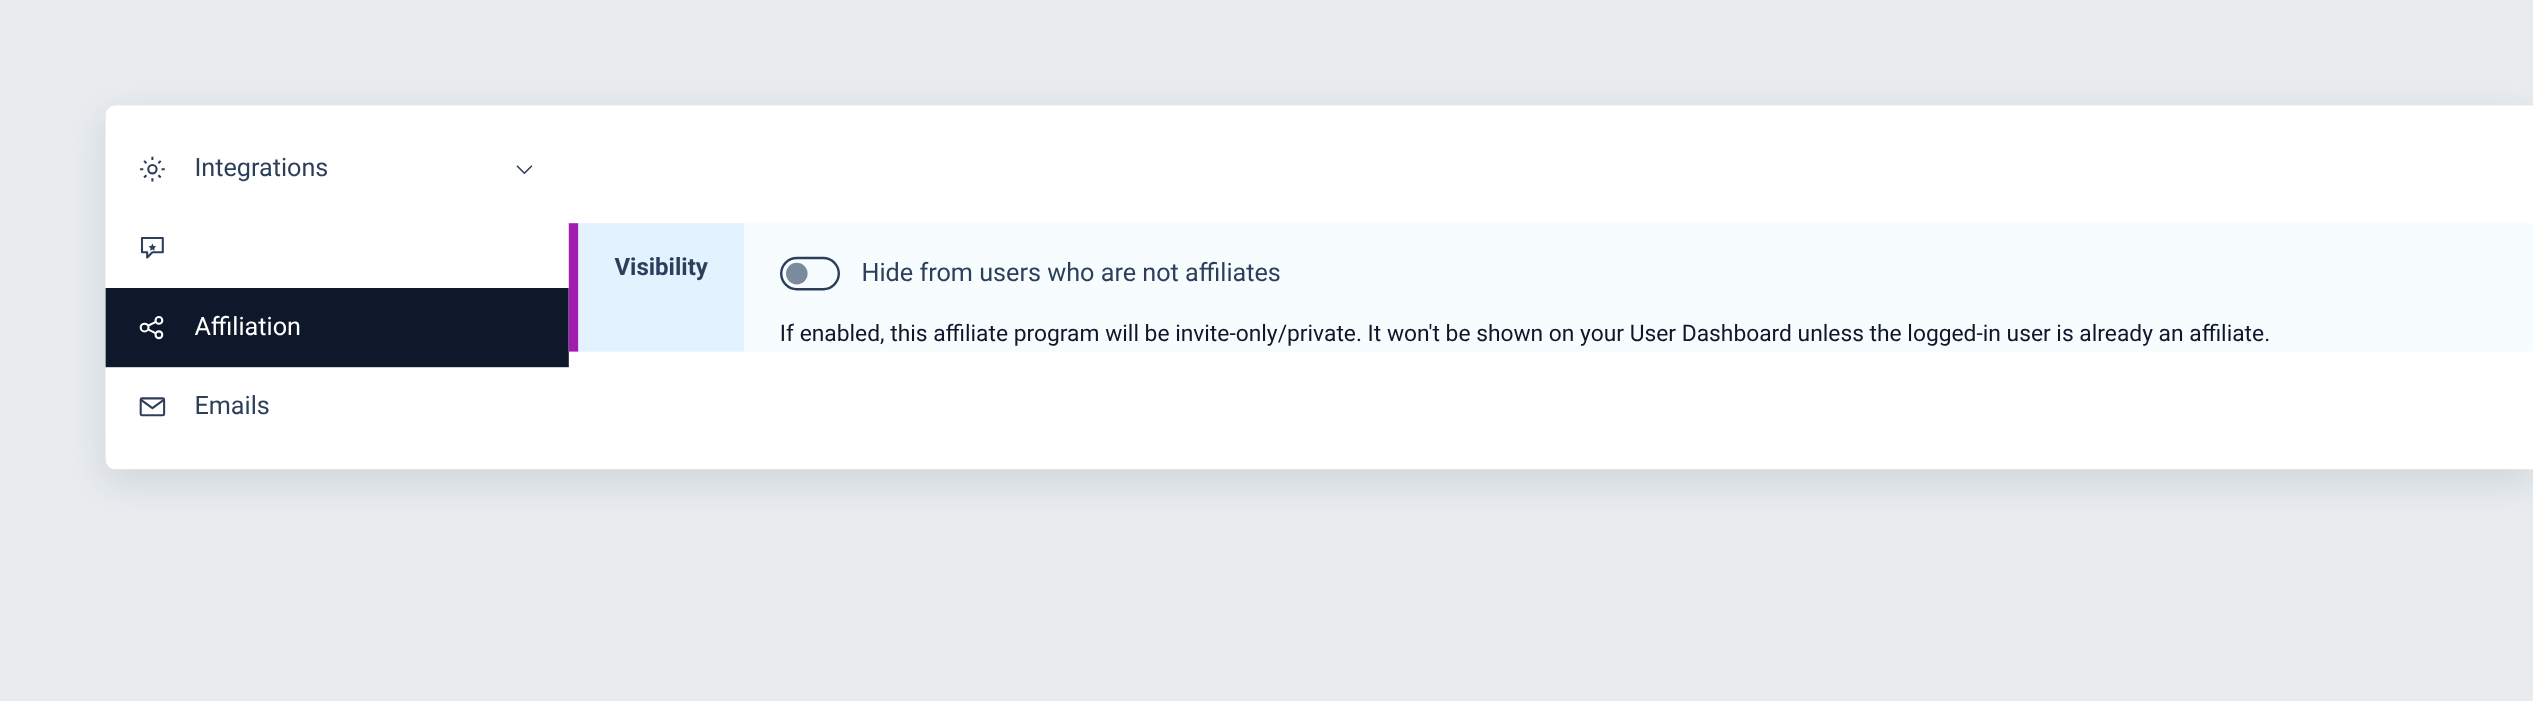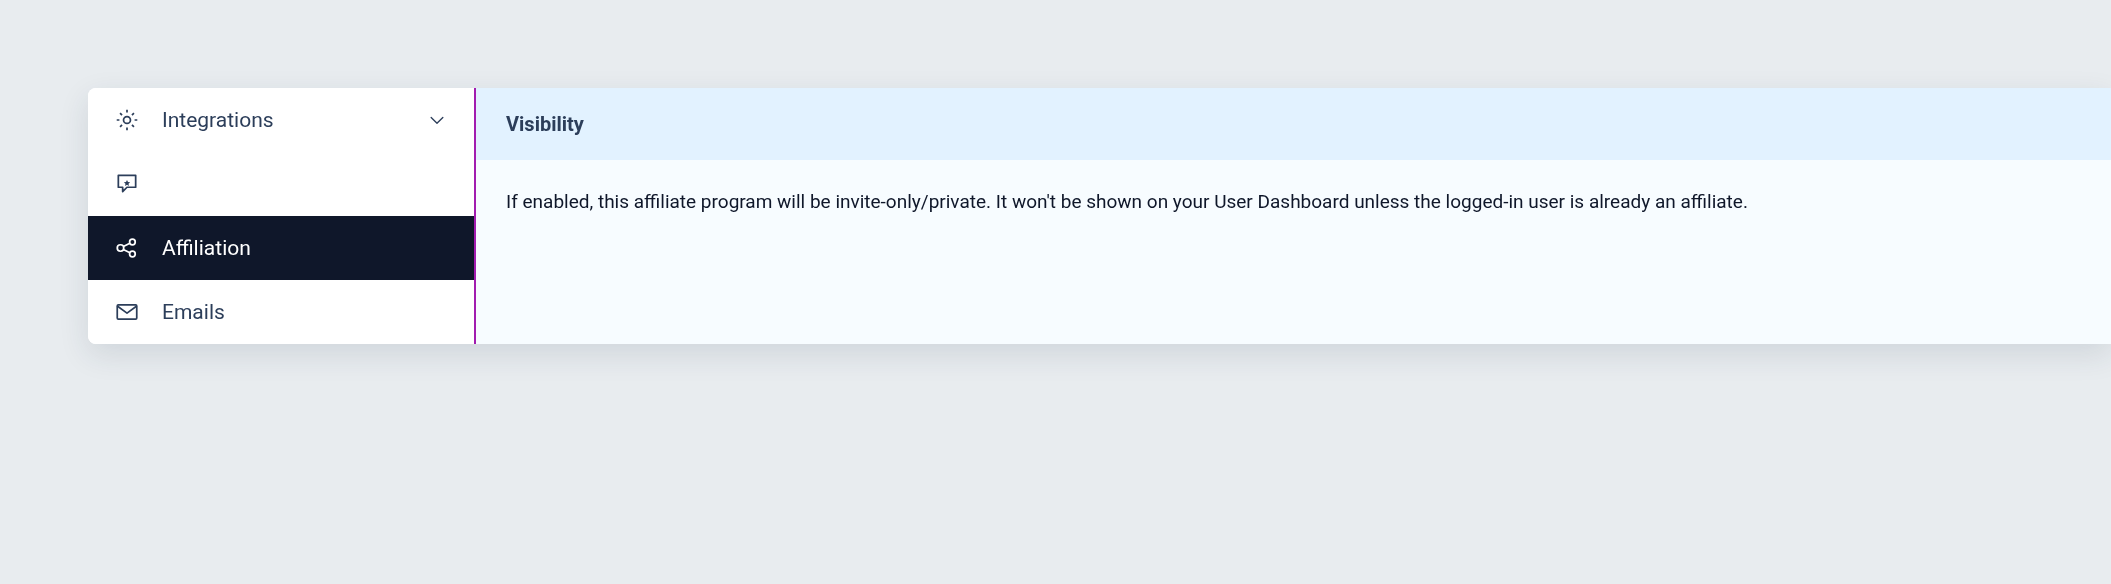--- a/index.html
+++ b/index.html
@@ -13,21 +13,22 @@
   }
   .app {
     position: absolute;
     top: 88px;
     left: 88px;
     right: 0;
     display: flex;
     background: #ffffff;
     border-radius: 8px 0 0 8px;
     box-shadow: 0 10px 30px rgba(30,50,70,0.12);
-    height: 256px;
+    height: 303px;
+    align-items: center;
   }
   .sidebar {
     width: 386px;
     background: #ffffff;
     border-radius: 8px 0 0 8px;
     display: flex;
     flex-direction: column;
   }
   .sidebar-item {
     display: flex;
@@ -60,23 +61,23 @@
     width: 22px;
     height: 22px;
     display: flex;
     align-items: center;
     justify-content: center;
     color: #2c3e5a;
   }
   .content {
     flex: 1;
     background: #f7fcff;
-    border-left: 2px solid #a21caf;
+    border-left: 8px solid #a21caf;
     display: flex;
-    flex-direction: column;
+    flex-direction: row;
   }
   .section-header {
     background: #e2f2ff;
     padding: 24px 30px;
     font-size: 20px;
     font-weight: 700;
     color: #2c3e5a;
   }
   .section-body {
     padding: 28px 30px 0 30px;
@@ -169,17 +170,23 @@
         </svg>
       </span>
       <span class="label">Emails</span>
     </div>
 
   </nav>
 
   <main class="content">
     <div class="section-header">Visibility</div>
     <div class="section-body">
+      <div class="toggle-row">
+        <div class="toggle" role="switch" aria-checked="false">
+          <div class="knob"></div>
+        </div>
+        <div class="toggle-label">Hide from users who are not affiliates</div>
+      </div>
       <div class="help-text">If enabled, this affiliate program will be invite-only/private. It won't be shown on your User Dashboard unless the logged-in user is already an affiliate.</div>
     </div>
   </main>
 
 </div>
 
 </body></html>

